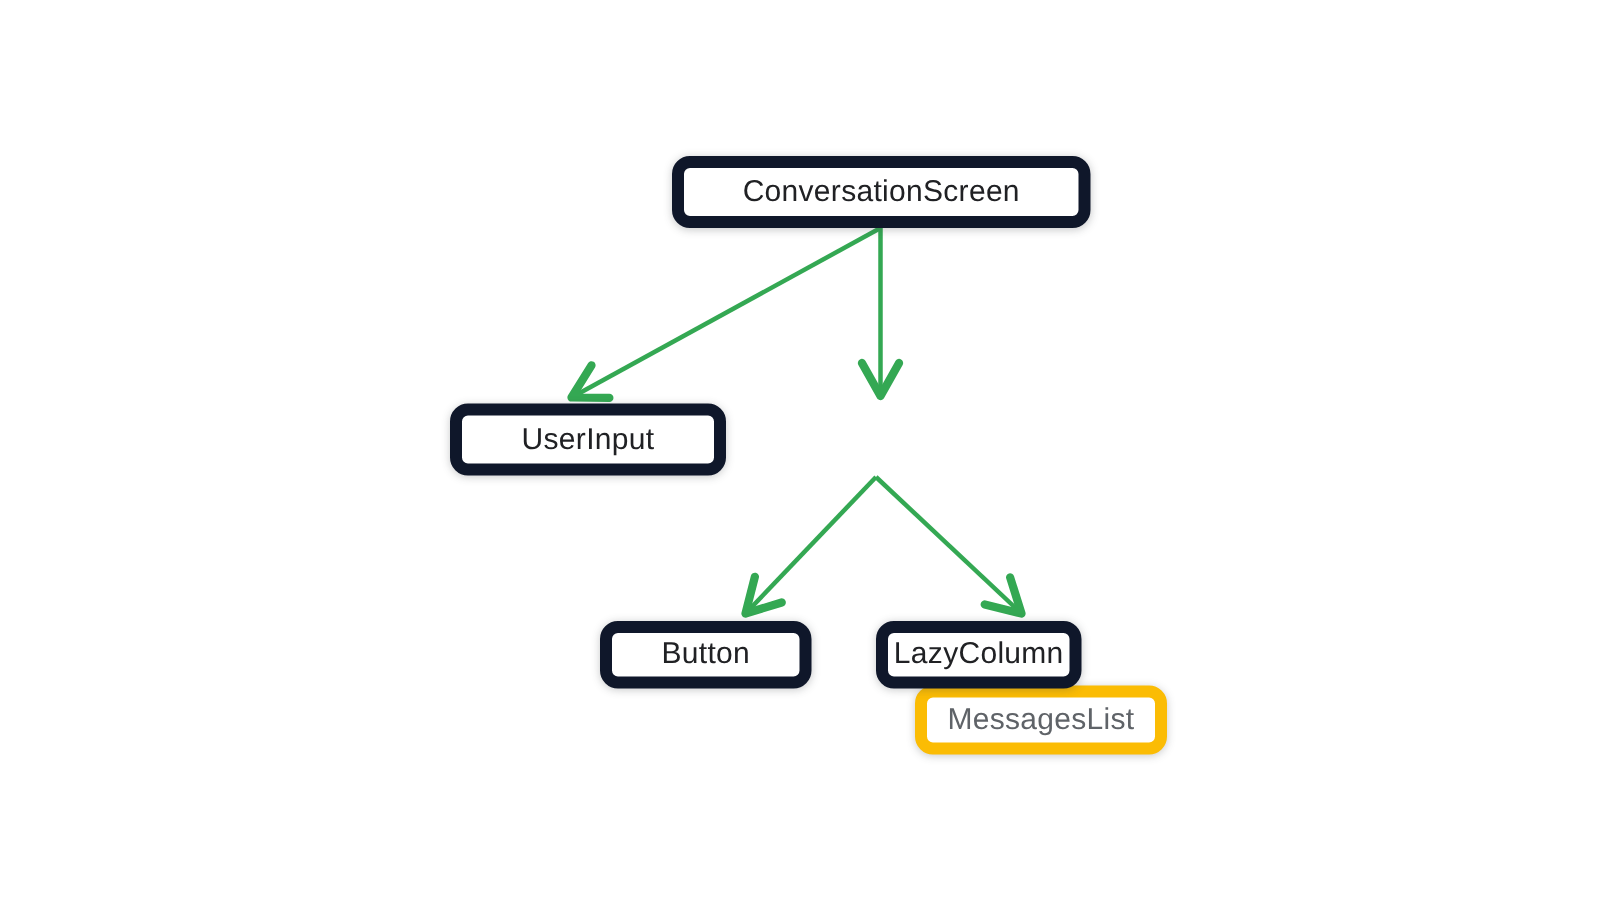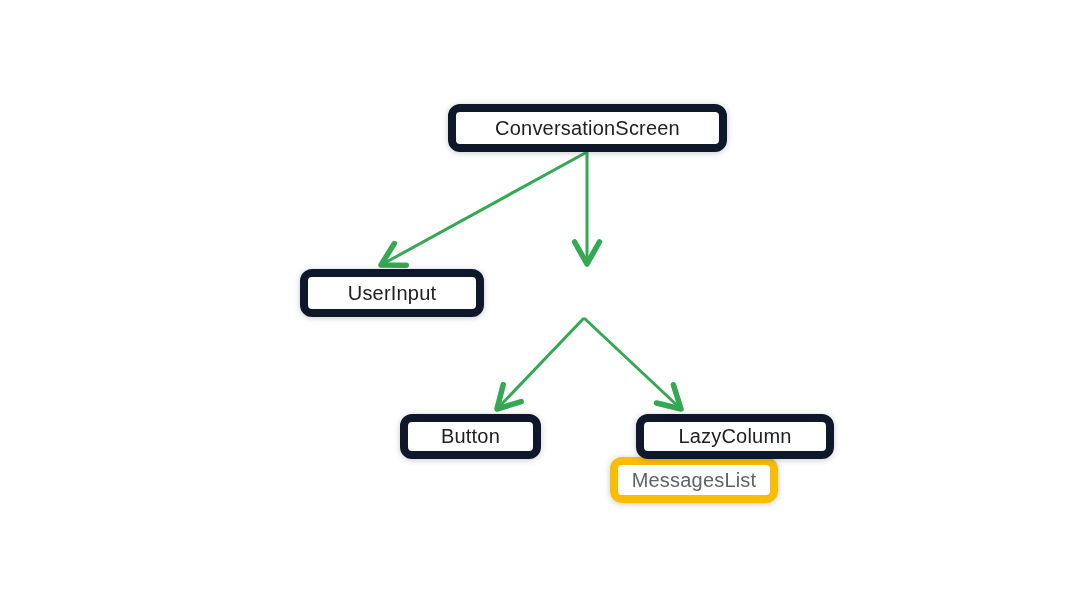--- a/index.html
+++ b/index.html
@@ -35,21 +35,21 @@
     font-size: 20px;
     letter-spacing: 0.2px;
     color: #202124;
     box-shadow: 0 1px 6px rgba(60, 64, 67, 0.28);
     white-space: nowrap;
   }
   .node--conversation-screen { left: 448px; top: 104px; width: 279px; height: 48px; z-index: 2; }
   .node--user-input          { left: 300px; top: 269px; width: 184px; height: 48px; z-index: 2; }
   .node--messages-list       { left: 500px; top: 270px; width: 167px; height: 48px; z-index: 2; }
   .node--button              { left: 400px; top: 414px; width: 141px; height: 45px; z-index: 2; }
-  .node--lazy-column         { left: 636px; top: 414px; width: 198px; height: 45px; z-index: 3; }
+  .node--lazy-column         { left: 584px; top: 414px; width: 137px; height: 45px; z-index: 3; }
   .node--lazy-list-state {
     left: 610px; top: 457px; width: 168px; height: 46px; z-index: 1;
     border-color: #FBBC04;
     color: #5F6368;
   }
 </style>
 </head>
 <body>
 
 <div class="canvas">

